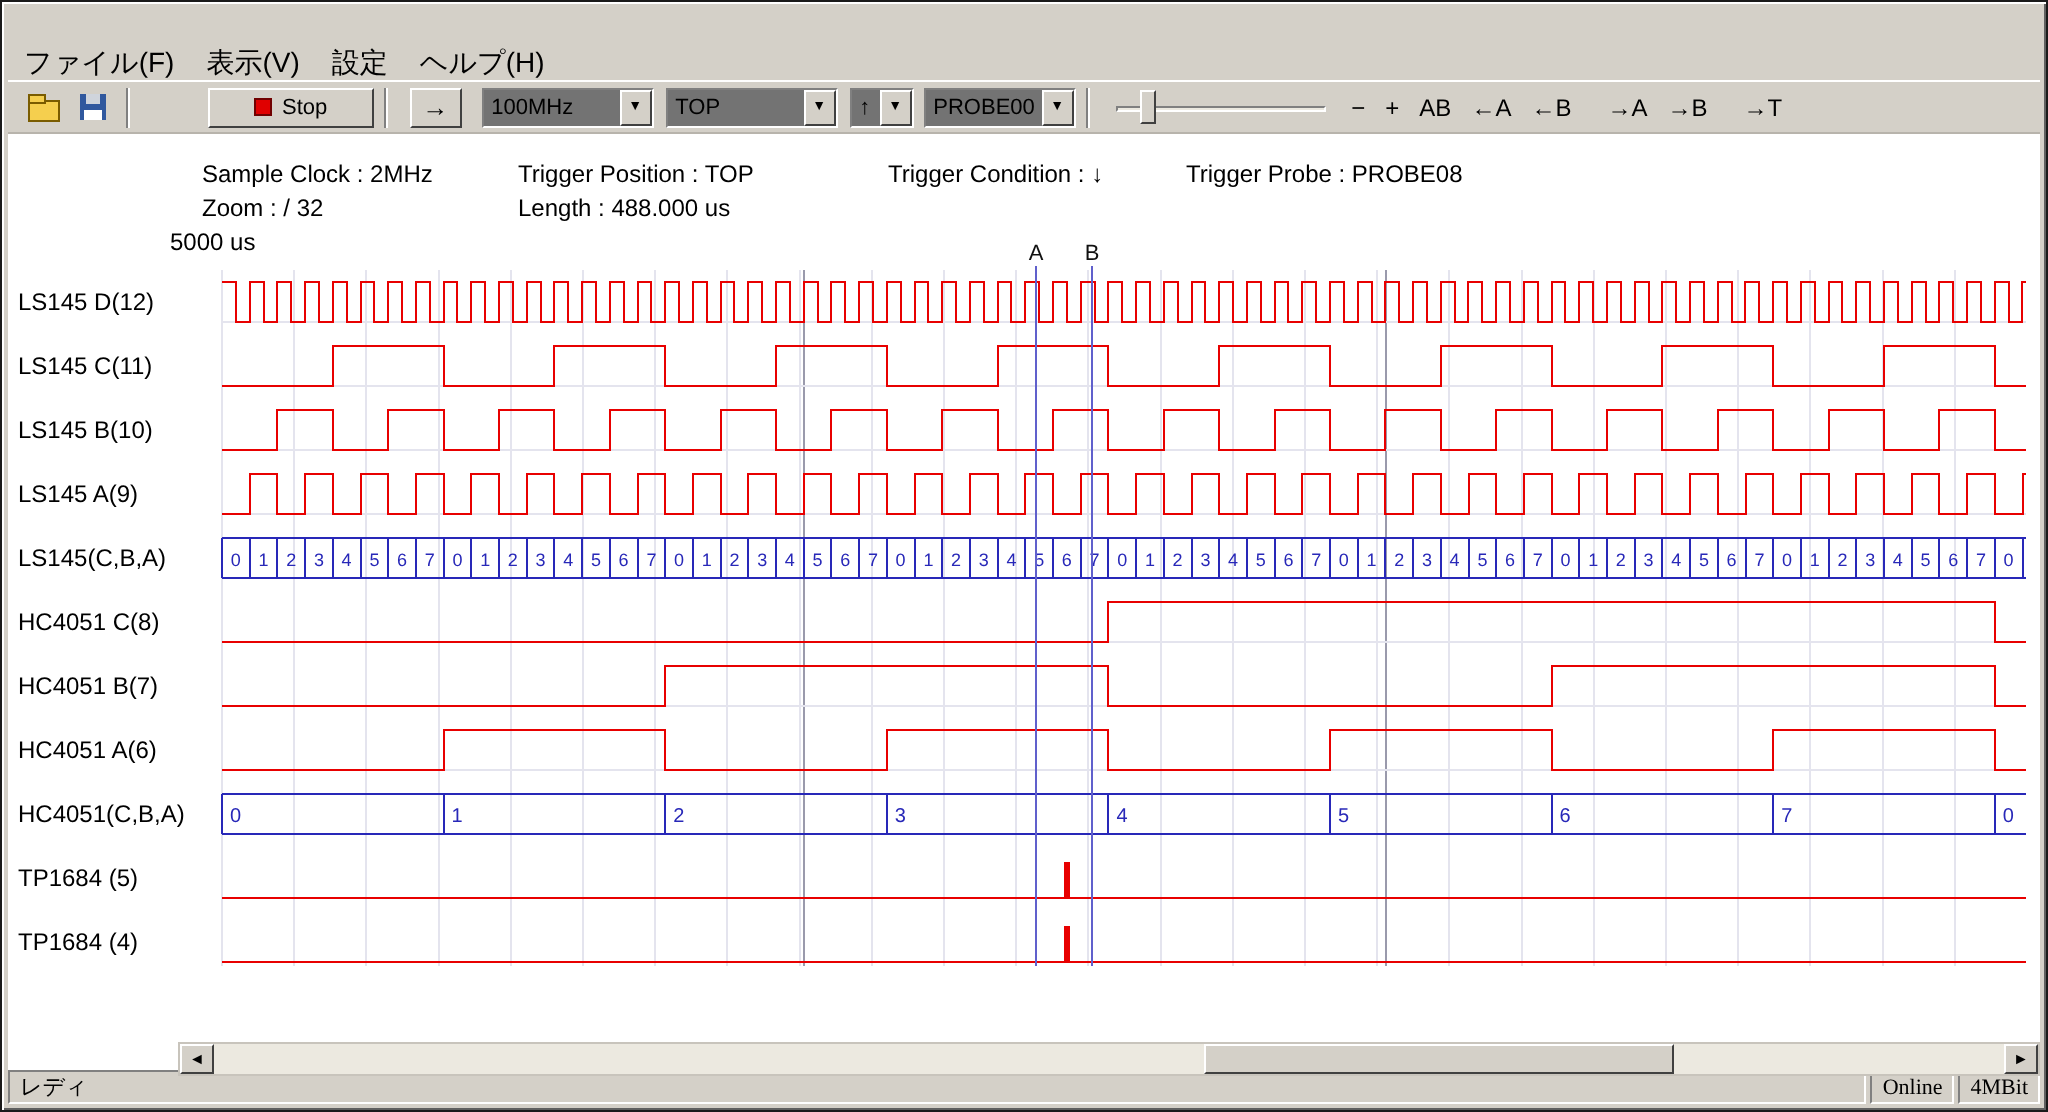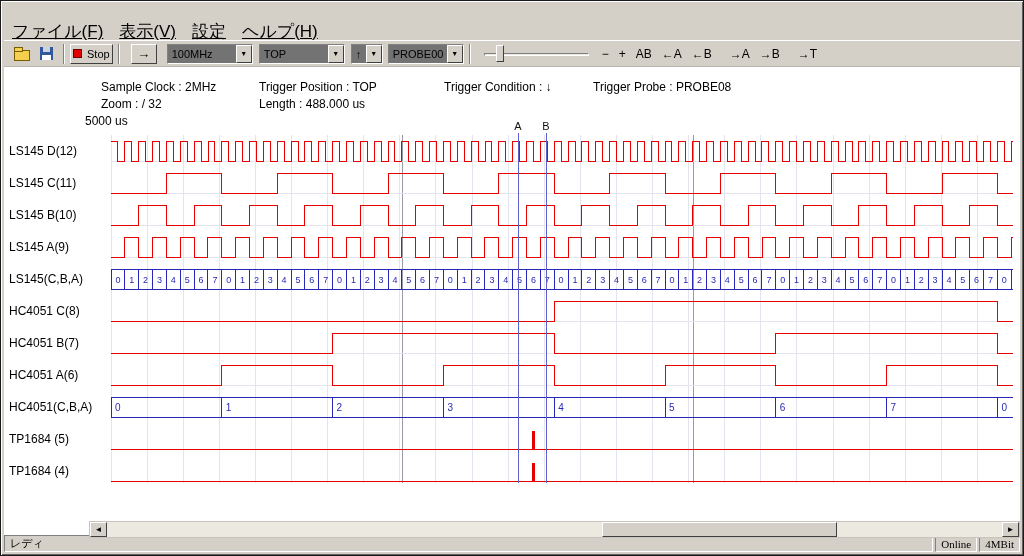--- a/index.html
+++ b/index.html
@@ -8,34 +8,34 @@
           box-shadow:inset 1px 1px 0 #ffffff, inset -1px -1px 0 #606060;}
   
   .titlebar{position:absolute;left:3px;top:3px;right:3px;height:18px;
             background:linear-gradient(90deg,#0a246a,#a6caf0);display:flex;align-items:center;padding:0 2px;}
   .app-icon{width:13px;height:13px;background:linear-gradient(135deg,#4466dd,#99ccff);border:1px solid #102050;margin-right:4px;flex:none;}
   .title-text{flex:1;color:#fff;font-size:11px;font-weight:bold;white-space:nowrap;overflow:hidden;}
   .winbtn{width:16px;height:14px;margin-left:2px;background:#d4d0c8;border:1px solid;border-color:#fff #404040 #404040 #fff;
           font-size:9px;line-height:11px;text-align:center;color:#000;flex:none;cursor:default;}
   .winbtn.close{margin-left:3px;font-size:11px;line-height:12px;font-weight:bold;}
   
-  .menubar{position:absolute;left:3px;top:22px;right:3px;height:17px;display:flex;align-items:center;font-size:17px;text-decoration:underline;}
+  .menubar{position:absolute;left:3px;top:22px;right:3px;height:17px;display:flex;align-items:center;font-size:14px;}
   .menu-item{padding:2px 8px;}
   
   .toolbar{position:absolute;left:3px;top:39px;right:3px;height:27px;border-top:1px solid #fff;border-bottom:1px solid #b8b4ac;
            display:flex;align-items:center;padding-left:6px;font-size:11px;}
   .sep{width:2px;height:20px;border-left:1px solid #808080;border-right:1px solid #fff;margin:0 5px;flex:none;}
   .tbtn{width:24px;height:22px;display:flex;align-items:center;justify-content:center;flex:none;}
   .icon-folder{width:16px;height:11px;background:#f5cf4e;border:1px solid #7a5c00;position:relative;margin-top:3px;}
   .icon-folder::before{content:"";position:absolute;left:-1px;top:-4px;width:7px;height:3px;background:#f5cf4e;border:1px solid #7a5c00;}
   .icon-save{width:13px;height:13px;background:#30589e;position:relative;}
   .icon-save::before{content:"";position:absolute;left:3px;top:0;width:7px;height:5px;background:#cfd4dc;}
   .icon-save::after{content:"";position:absolute;left:2px;bottom:0;width:9px;height:5px;background:#fff;}
   .raised{background:#d4d0c8;border:1px solid;border-color:#fff #404040 #404040 #fff;}
-  .stop-btn{height:20px;display:flex;align-items:center;padding:0 2px;gap:5px;flex:none;}
+  .stop-btn{height:20px;display:flex;align-items:center;padding:0 22px;gap:5px;flex:none;margin-left:34px;}
   .stop-sq{width:9px;height:9px;background:#e00000;border:1px solid #700000;flex:none;}
   .run-btn{width:26px;height:20px;text-align:center;font-size:13px;font-weight:bold;line-height:17px;margin-left:6px;flex:none;}
   .combo{height:20px;background:#737373;border:1px solid;border-color:#808080 #fff #fff #808080;display:flex;align-items:center;flex:none;}
   .combo .val{flex:1;padding:0 4px;white-space:nowrap;overflow:hidden;}
   .combo .drop{width:16px;height:18px;flex:none;background:#d4d0c8;border:1px solid;border-color:#fff #404040 #404040 #fff;
                font-size:7px;display:flex;align-items:center;justify-content:center;}
   .slider{width:105px;height:22px;position:relative;margin:0 8px;flex:none;}
   .slider .track{position:absolute;left:0;right:0;top:10px;height:3px;background:#ece9e0;border:1px solid;border-color:#808080 #fff #fff #808080;}
   .slider .thumb{position:absolute;left:12px;top:2px;width:8px;height:17px;background:#d4d0c8;border:1px solid;border-color:#fff #404040 #404040 #fff;}
   .flatbtn{padding:3px 5px;font-size:12px;flex:none;}

